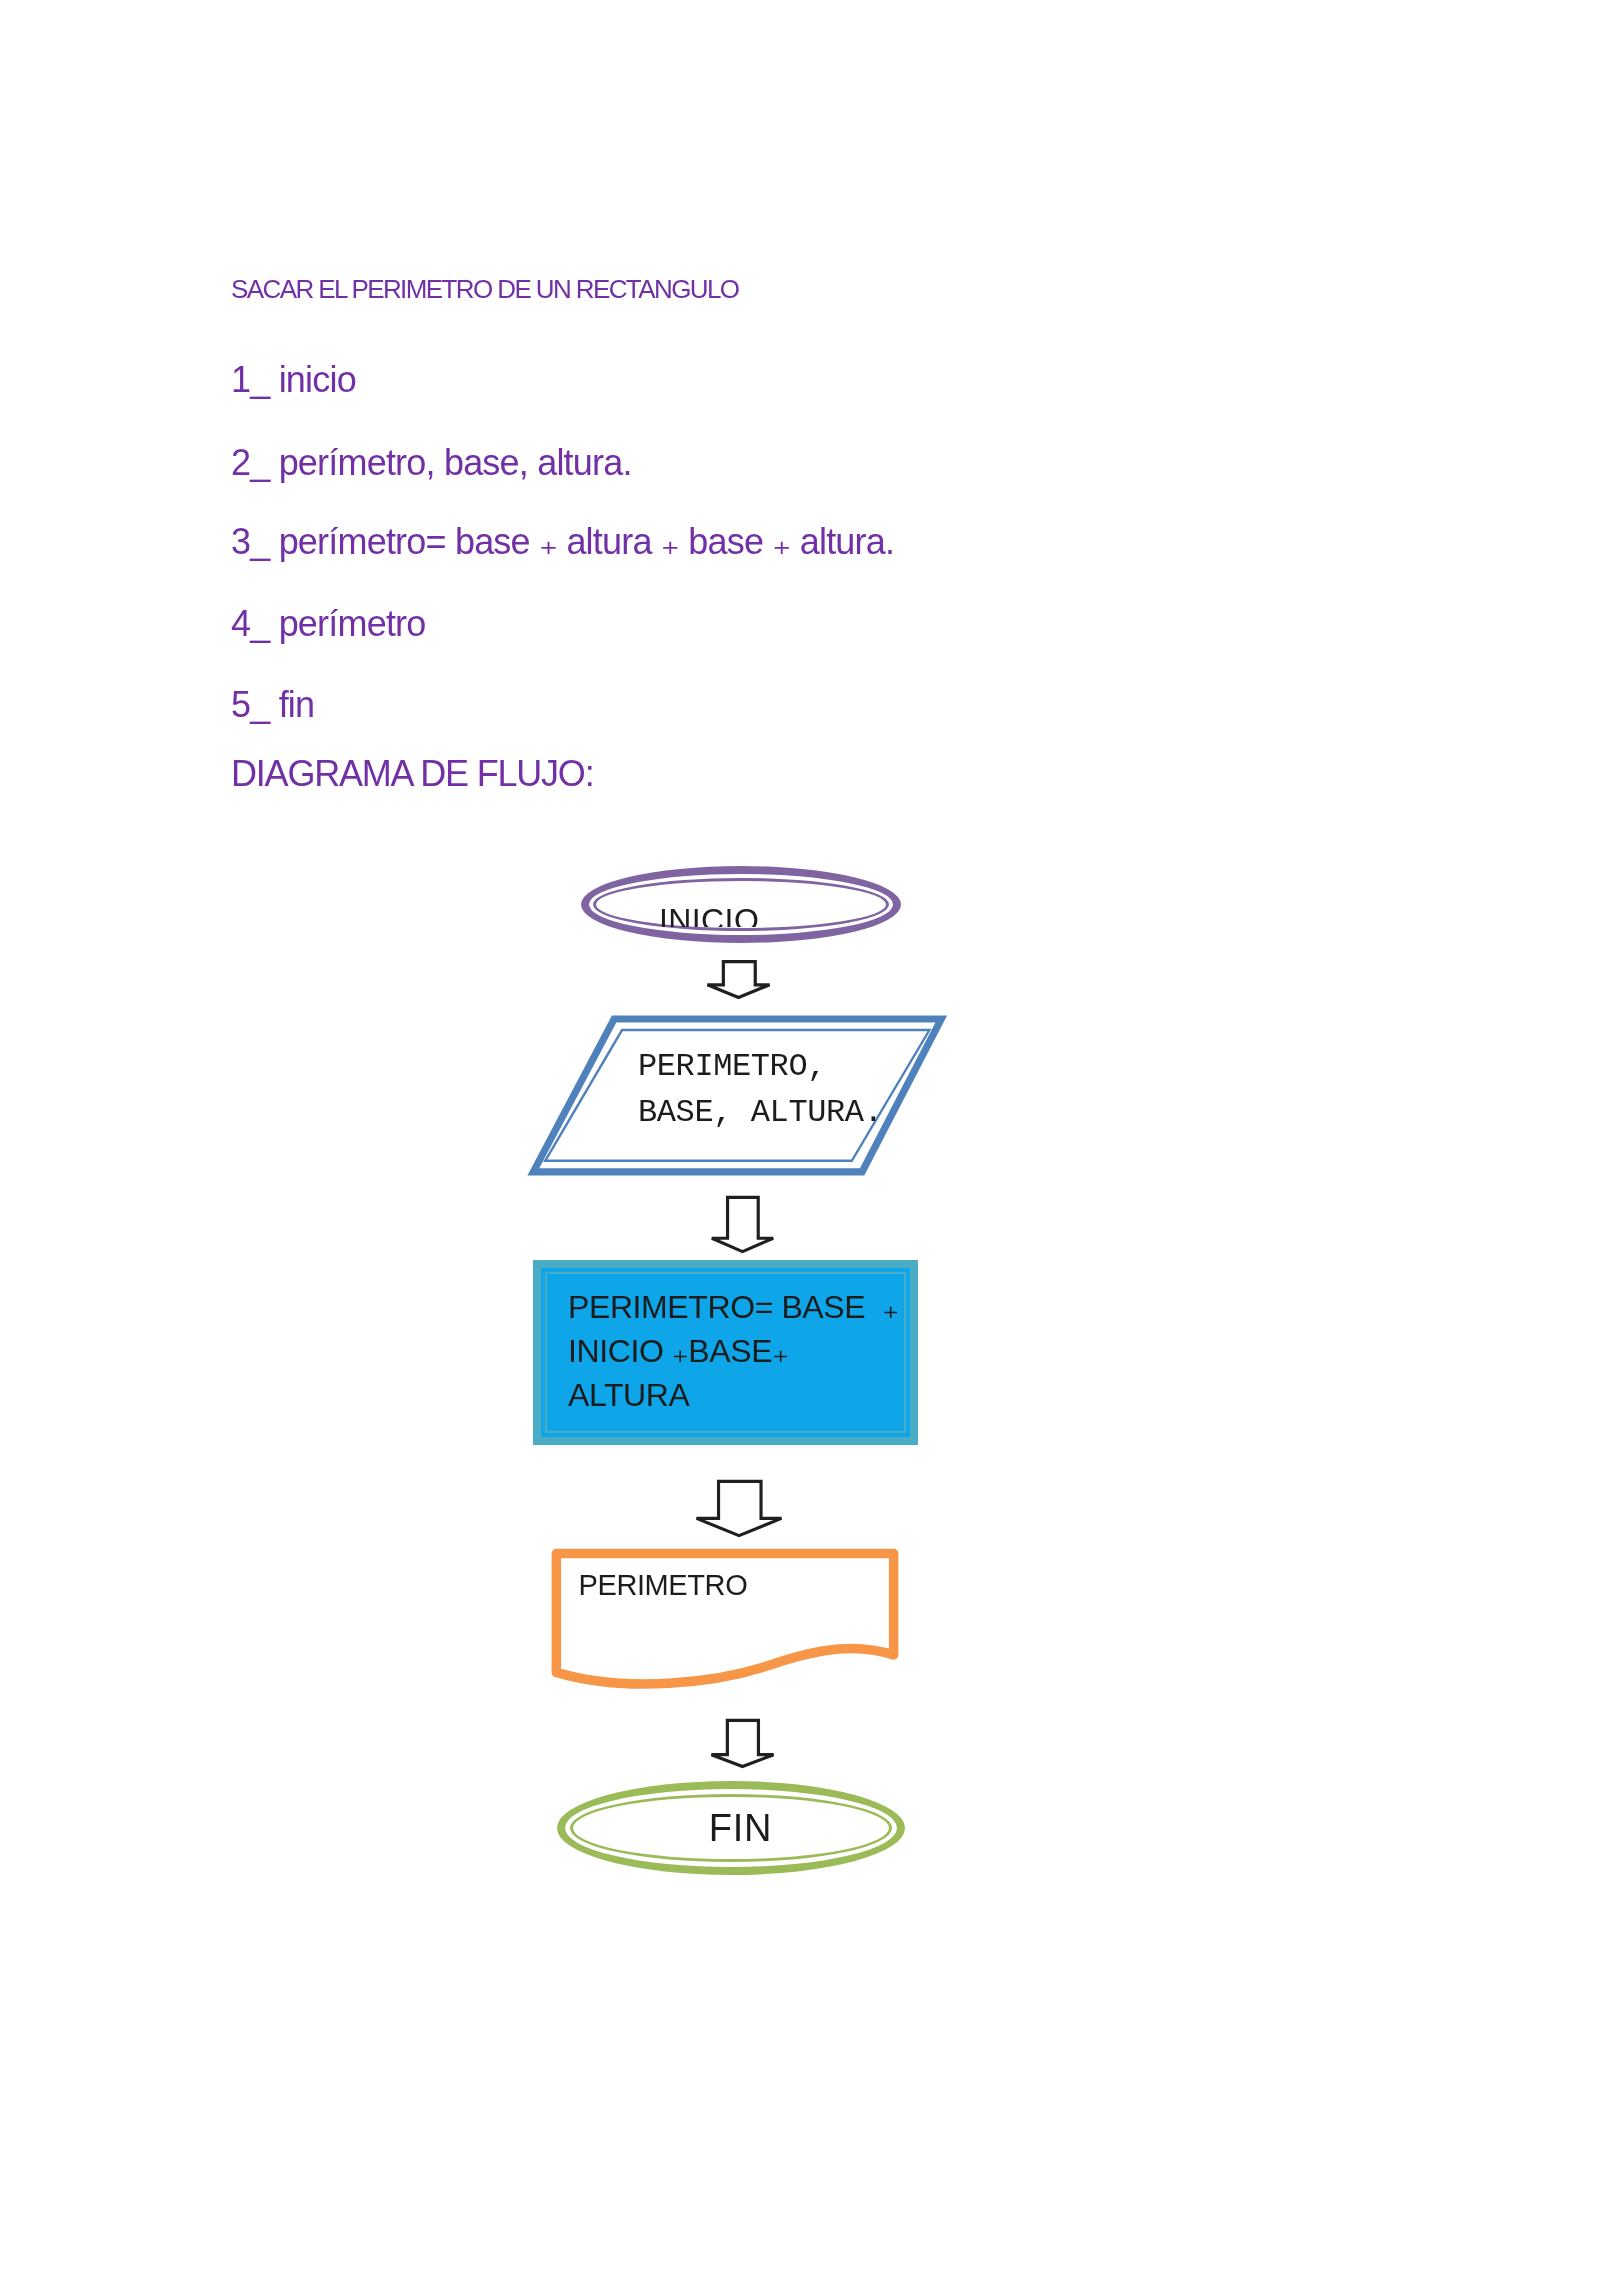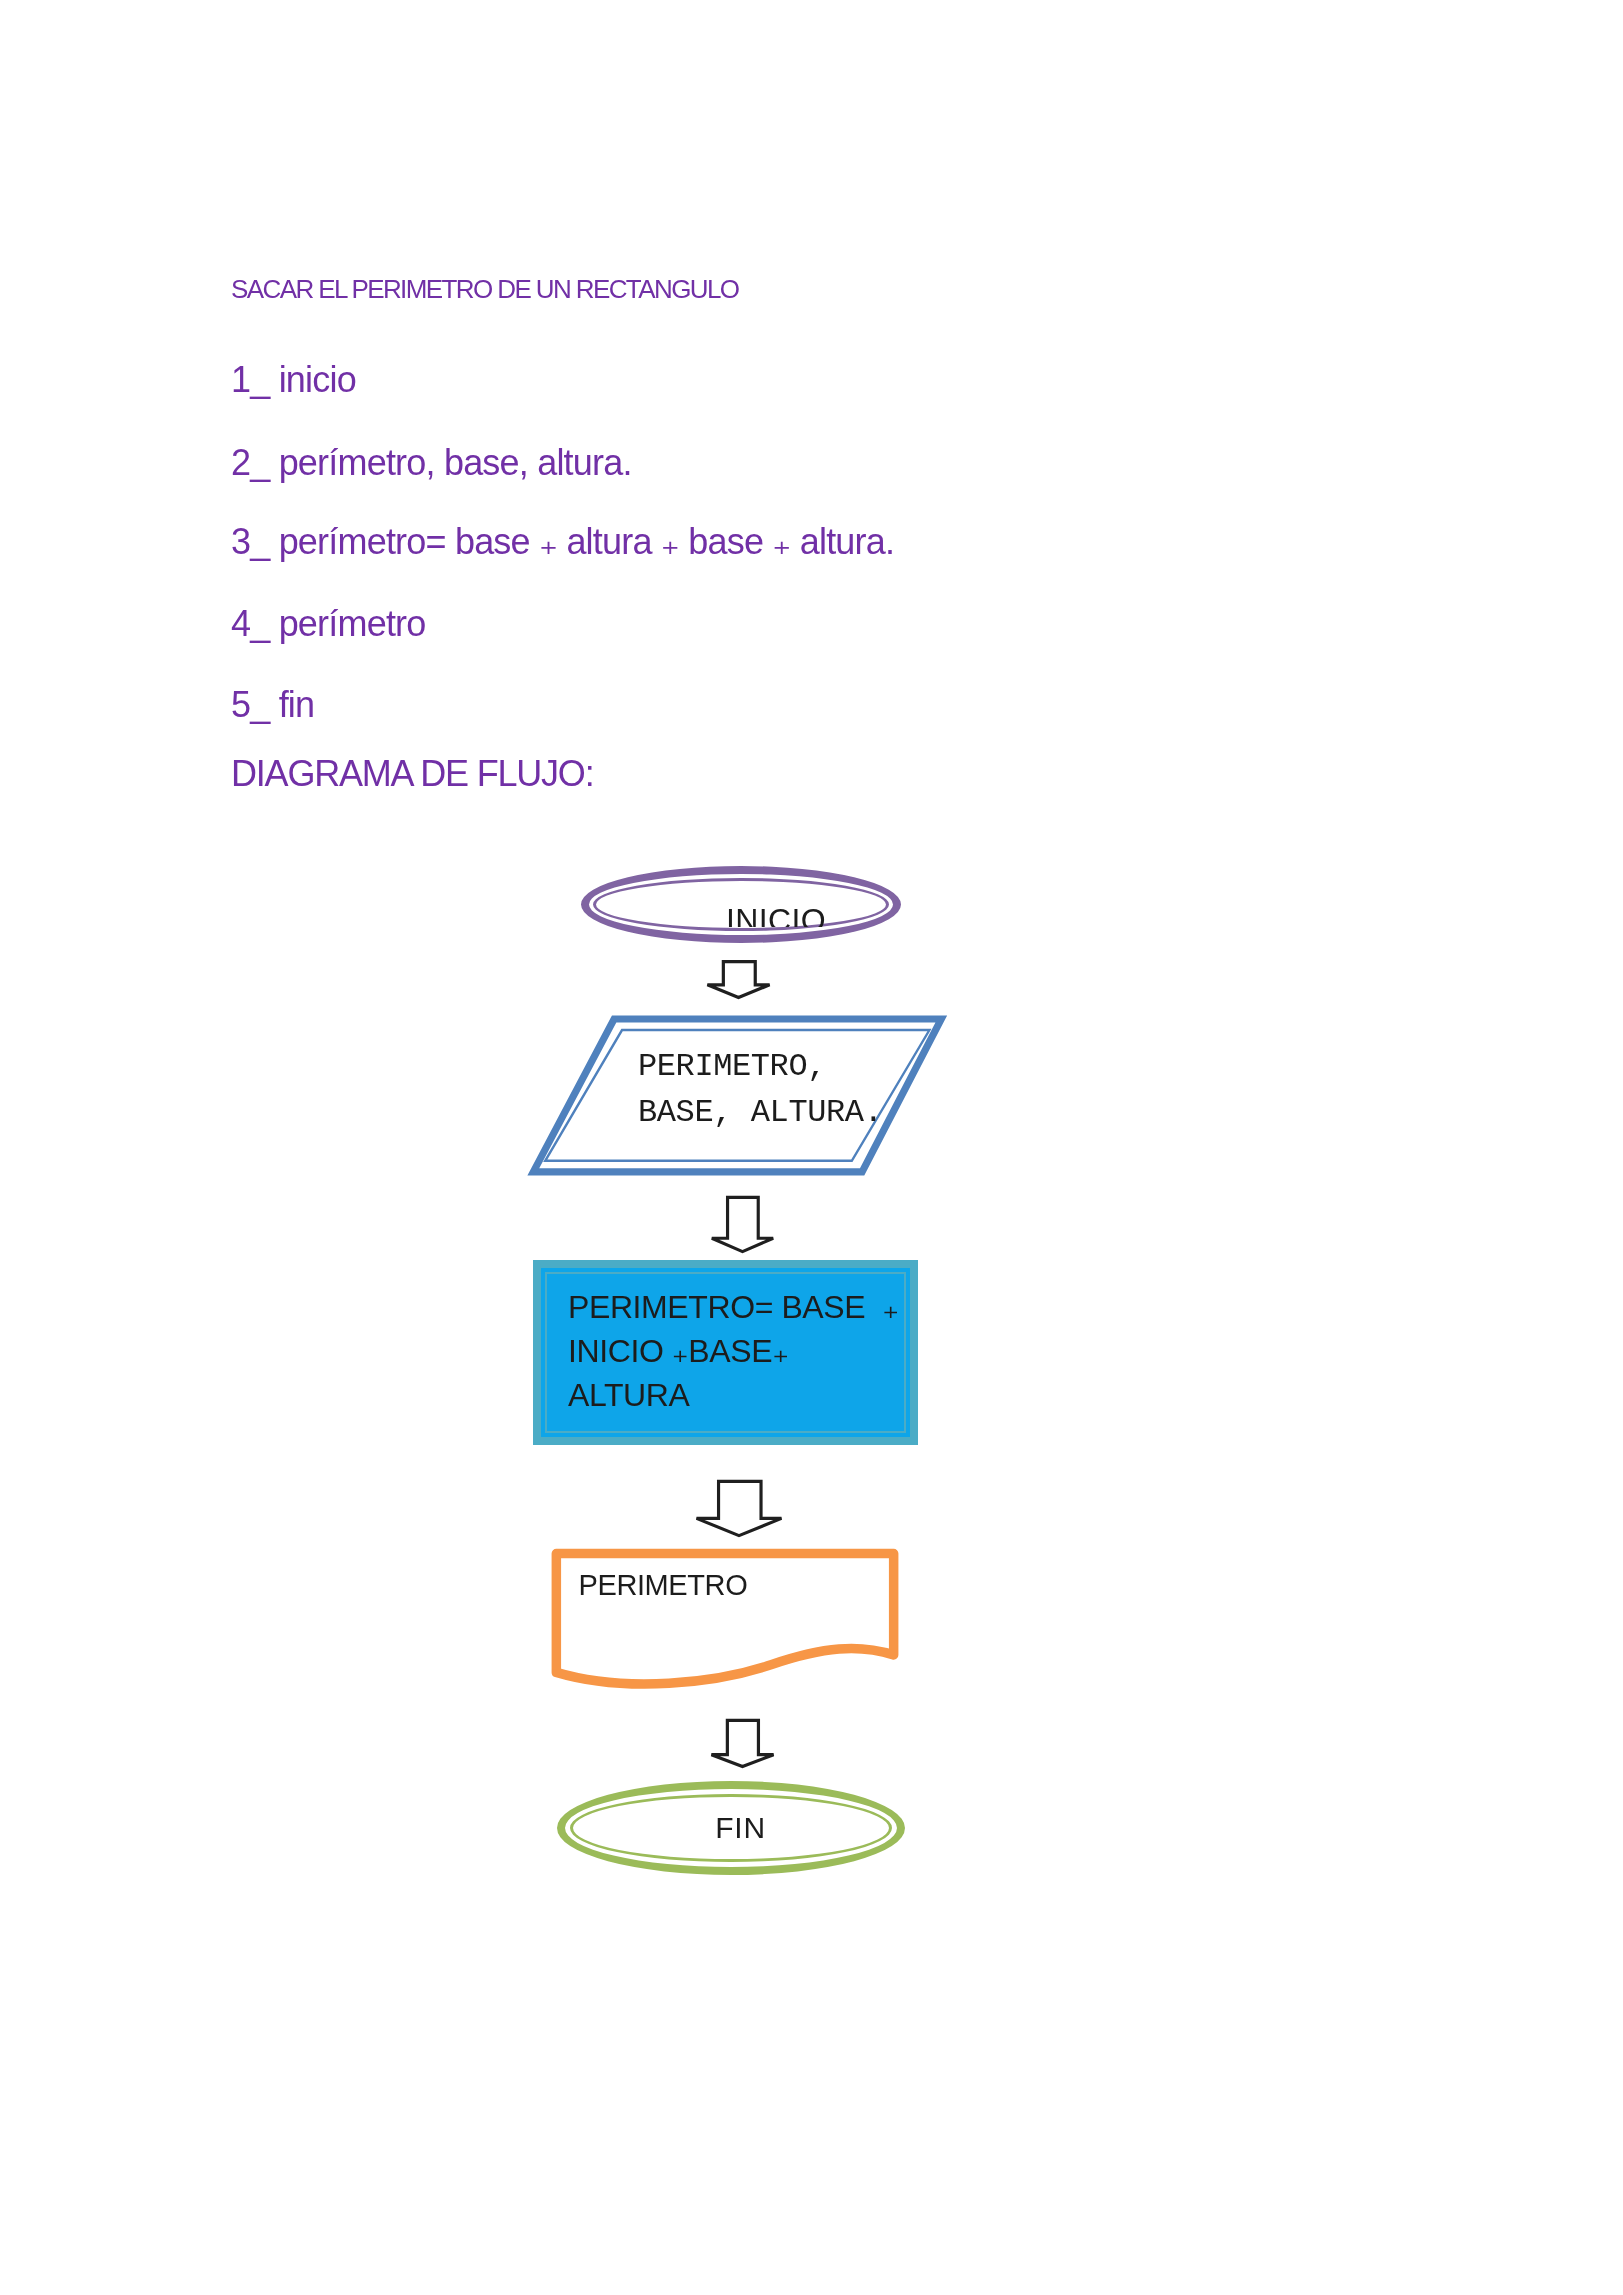--- a/index.html
+++ b/index.html
@@ -29,27 +29,27 @@
   
   .shape-text{color:#1c1c1c;}
   svg{position:absolute;overflow:visible;}
 
   
   .ellipse{position:absolute;border-radius:50%;box-sizing:border-box;background:#fff;}
   .ellipse .inner{position:absolute;inset:4px;border-radius:50%;box-sizing:border-box;}
   .start-ellipse{left:581px;top:866px;width:320px;height:77px;border:8px solid var(--start_border,#8064A2);}
   .start-ellipse .inner{border:3.2px solid var(--start_border,#8064A2);}
   .start-clip{position:absolute;left:0;top:28.5px;width:100%;height:24.6px;overflow:hidden;}
-  .start-clip .shape-text{padding-left:70px;font-size:32px;line-height:35px;letter-spacing:0.4px;text-align:center;}
+  .start-clip .shape-text{padding-left:70px;font-size:32px;line-height:35px;letter-spacing:0.4px;}
 
   .end-ellipse{left:557px;top:1781px;width:348px;height:94px;border:8.7px solid var(--end_border,#9BBB59);}
   .end-ellipse .inner{inset:4.8px;border:3.2px solid var(--end_border,#9BBB59);}
   .end-ellipse .label{
     position:absolute;inset:0;display:flex;align-items:center;justify-content:center;
-    padding-left:19px;font-size:30px;letter-spacing:0.8px;
+    padding-left:19px;font-size:38px;letter-spacing:0.8px;
   }
 
   
   .input-svg{left:529px;top:1015px;}
   .input-outer{fill:#ffffff;stroke:var(--input_border,#4F81BD);stroke-width:9;}
   .input-inner{fill:none;stroke:var(--input_border,#4F81BD);stroke-width:3;}
   .input-text{
     position:absolute;left:529px;top:1015px;width:419px;
     padding:28.5px 0 0 109px;box-sizing:border-box;
     font-size:32px;line-height:46px;letter-spacing:-0.4px;font-family:Liberation Mono, monospace;

